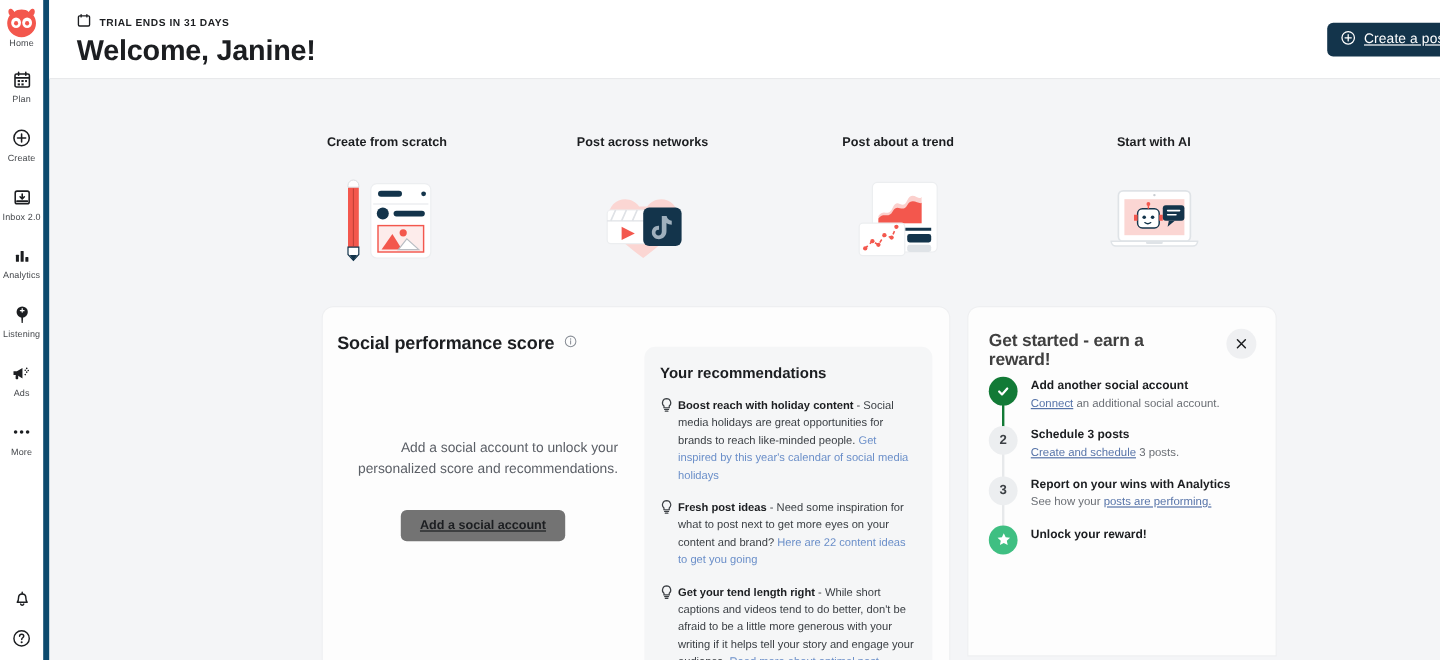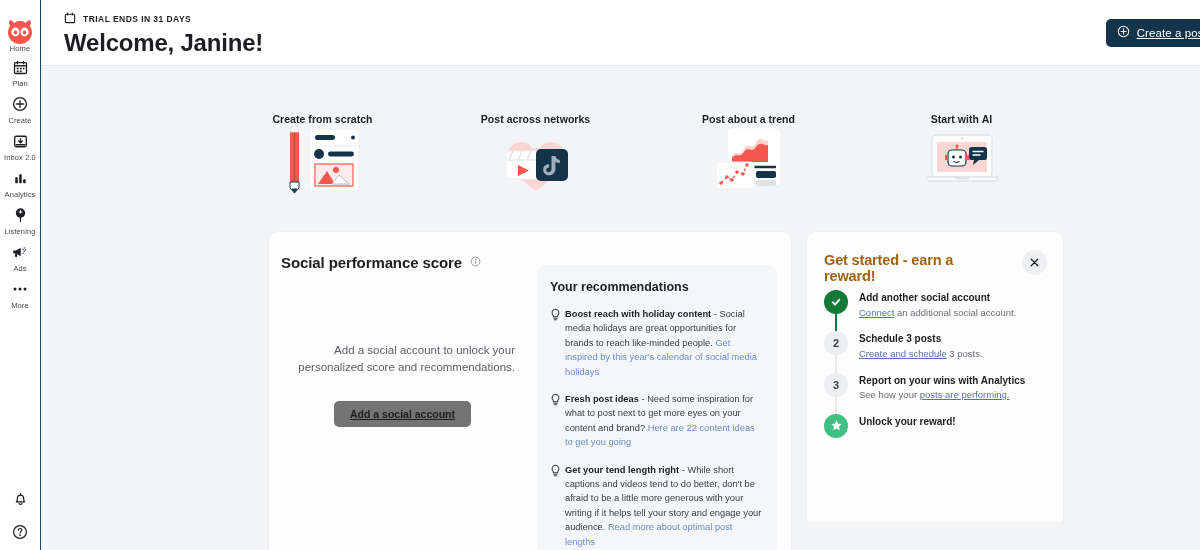--- a/index.html
+++ b/index.html
@@ -7,23 +7,23 @@
     width: 1200px; height: 550px;
     font-family: "Liberation Sans", sans-serif;
     background: #f4f5f7;
     overflow: hidden;
   }
   .app { display: flex; width: 1200px; height: 550px; }
 
   
   .sidebar {
     width: 41px; height: 550px; background: #ffffff;
-    border-right: 1px solid #0c4a6e;
+    border-right: 5px solid #0c4a6e;
     display: flex; flex-direction: column; align-items: center;
-    padding-top: 20px; flex: 0 0 41px;
+    padding-top: 7px; flex: 0 0 41px; gap: 12px;
   }
   .nav-item {
     width: 41px; display: flex; flex-direction: column;
     align-items: center; justify-content: center;
     padding: 4px 0 3px; cursor: pointer; text-decoration: none;
   }
   .nav-icon { height: 20px; display: flex; align-items: center; justify-content: center; }
   .nav-label {
     font-size: 7.5px; color: #46494d; margin-top: 2.5px;
     letter-spacing: .1px; white-space: nowrap; line-height: 1;
@@ -58,21 +58,21 @@
   .cp-label { font-size: 11.5px; text-decoration: underline; letter-spacing: .1px; }
 
   
   .shortcuts {
     display: flex; justify-content: center; gap: 89px;
     padding-top: 47px;
   }
   .shortcut { width: 124px; display: flex; flex-direction: column; align-items: center; cursor: pointer; }
   .shortcut-label {
     font-size: 10.5px; font-weight: bold; color: #1c1e21;
-    margin-bottom: 0; white-space: nowrap; letter-spacing: .05px;
+    margin-bottom: 24px; white-space: nowrap; letter-spacing: .05px;
   }
   .shortcut-art { height: 72px; display: flex; align-items: center; justify-content: center; }
 
   
   .panels { display: flex; gap: 16px; padding: 35px 180px 0 228px; align-items: flex-start; }
   .panel {
     background: #fdfdfd; border-radius: 9px 9px 0 0;
     box-shadow: 0 0 0 1px rgba(0,0,0,.025);
   }
   .panel-sps { width: 522px; min-height: 290px; padding: 21px 0 0 0; display: flex; }
@@ -95,21 +95,21 @@
     border-radius: 9px 9px 0 0; padding: 15px 14px 0 13px; min-height: 258px;
   }
   .recs-title { font-size: 12.5px; font-weight: bold; color: #1c1e21; margin-bottom: 13px; }
   .rec { display: flex; gap: 4px; margin-bottom: 13px; }
   .rec-body { font-size: 9.3px; line-height: 1.55; color: #3c4045; }
   .rec-body b { color: #1c1e21; }
   .rec-link { color: #6b8fc9; text-decoration: none; }
 
   .panel-gs { width: 256px; min-height: 290px; padding: 20px 16px 0 17px; }
   .gs-head { display: flex; align-items: flex-start; justify-content: space-between; }
-  .gs-title { font-size: 14.5px; font-weight: bold; color: #a16207; letter-spacing: -.15px; max-width: 180px; }
+  .gs-title { font-size: 14.5px; font-weight: bold; color: #404040; letter-spacing: -.15px; max-width: 180px; }
   .gs-close {
     width: 25px; height: 25px; border-radius: 50%; background: #eff0f2;
     border: none; cursor: pointer; display: flex; align-items: center;
     justify-content: center; flex: 0 0 25px; margin-top: -2px;
   }
   .steps { margin-top: 6px; position: relative; }
   .step { display: flex; gap: 11px; position: relative; padding-bottom: 12px; }
   .step:last-child { padding-bottom: 0; }
   .bullet {
     width: 24px; height: 24px; border-radius: 50%; flex: 0 0 24px;

